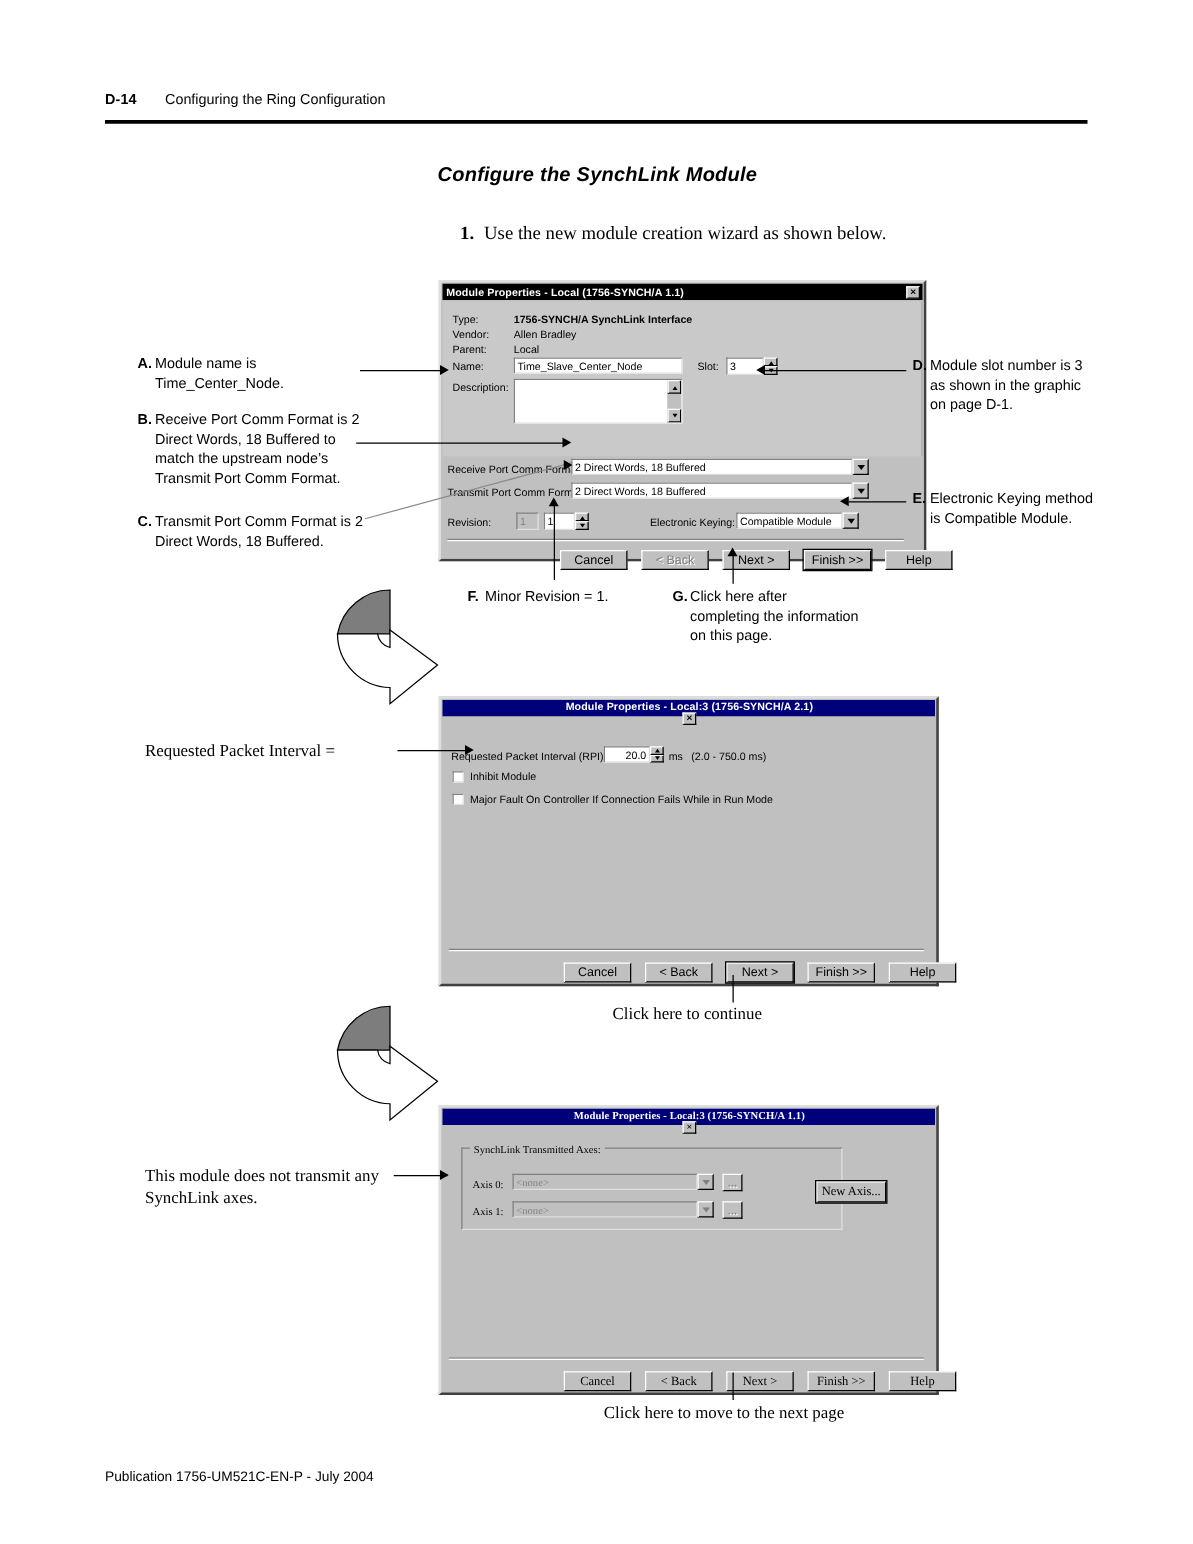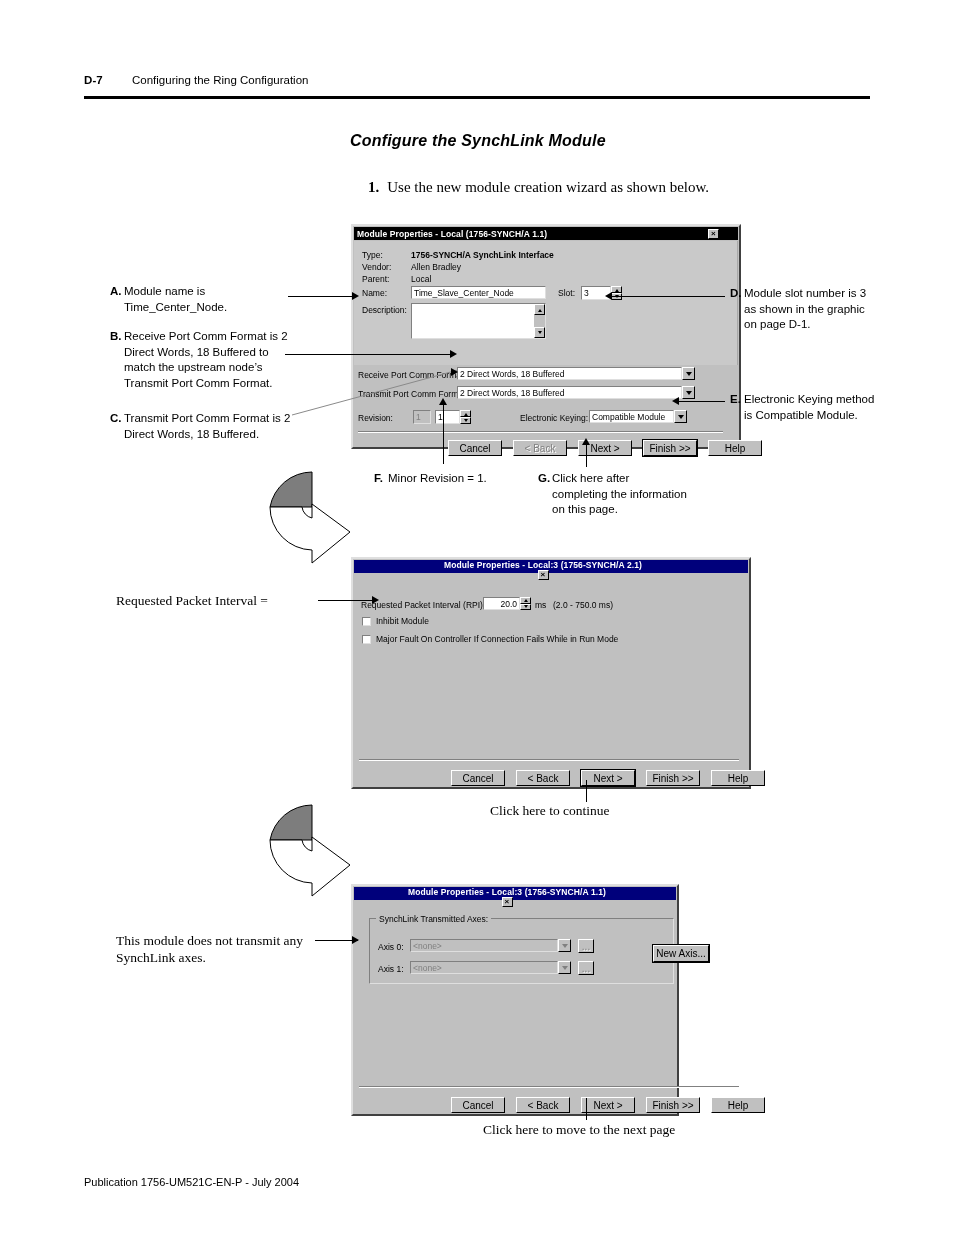--- a/index.html
+++ b/index.html
@@ -50,21 +50,21 @@
     border-left: 2px solid #dfdfdf;
     border-right: 2px solid #404040;
     border-bottom: 2px solid #404040;
     font-family: "Liberation Sans", sans-serif;
     font-size: 8.5px;
     color: #000;
   }
   .dlg .titlebar {
     height: 13px; margin: 1px;
     display: flex; align-items: center; justify-content: space-between;
-    padding: 0 19px 0 3px;
+    padding: 0 2px 0 3px;
     color: #fff; font-weight: bold; font-size: 8.5px;
     letter-spacing: .1px;
   }
   .tb-black { background: #000000; }
   .tb-navy  { background: #00007b; flex-direction: column; }
   .dlg .titlebar .close {
     width: 11px; height: 10px; background: #c0c0c0; color: #000;
     border-top: 1px solid #fff; border-left: 1px solid #fff;
     border-right: 1px solid #000; border-bottom: 1px solid #000;
     font-size: 8px; font-weight: bold; line-height: 8px; text-align: center;
@@ -162,21 +162,21 @@
     position: absolute; left: 84px; top: 1176px;
     font-size: 11px; color: #000;
   }
 
   .flow { position: absolute; }
 </style>
 </head>
 <body>
 
 <div class="pg-header">
-  <span class="folio">D-7</span><span class="chapter">Configuring the Ring Configuration</span>
+  <span class="folio">D-14</span><span class="chapter">Configuring the Ring Configuration</span>
 </div>
 <div class="rule"></div>
 
 <div class="section-title">Configure the SynchLink Module</div>
 
 <div class="step-1">
   <span class="num">1.</span><span>Use the new module creation wizard as shown below.</span>
 </div>
 
 <div class="dlg" id="dlg1" style="left:351px; top:224px; width:390px; height:225px;">
@@ -300,21 +300,21 @@
     <div style="position:absolute; left:98px; top:196px; display:flex; gap:11px;">
       <div class="btn" style="width:54px; height:16px;">Cancel</div>
       <div class="btn" style="width:54px; height:16px;">&lt; Back</div>
       <div class="btn default" style="width:54px; height:16px;">Next &gt;</div>
       <div class="btn" style="width:54px; height:16px;">Finish &gt;&gt;</div>
       <div class="btn" style="width:54px; height:16px;">Help</div>
     </div>
   </div>
 </div>
 
-<div class="dlg" id="dlg3" style="left:351px; top:884px; width:328px; height:232px;">
+<div class="dlg" id="dlg3" style="left:351px; top:884px; width:400px; height:232px;font-family:Liberation Serif, serif;">
   <div class="titlebar tb-navy">
     <span>Module Properties - Local:3 (1756-SYNCH/A 1.1)</span>
     <span class="close">×</span>
   </div>
 
   <div style="position:absolute; left:0; top:15px; right:0; bottom:0;">
     <div class="group" style="position:absolute; left:16px; top:17px; width:305px; height:66px;">
       <span class="legend">SynchLink Transmitted Axes:</span>
     </div>
 

